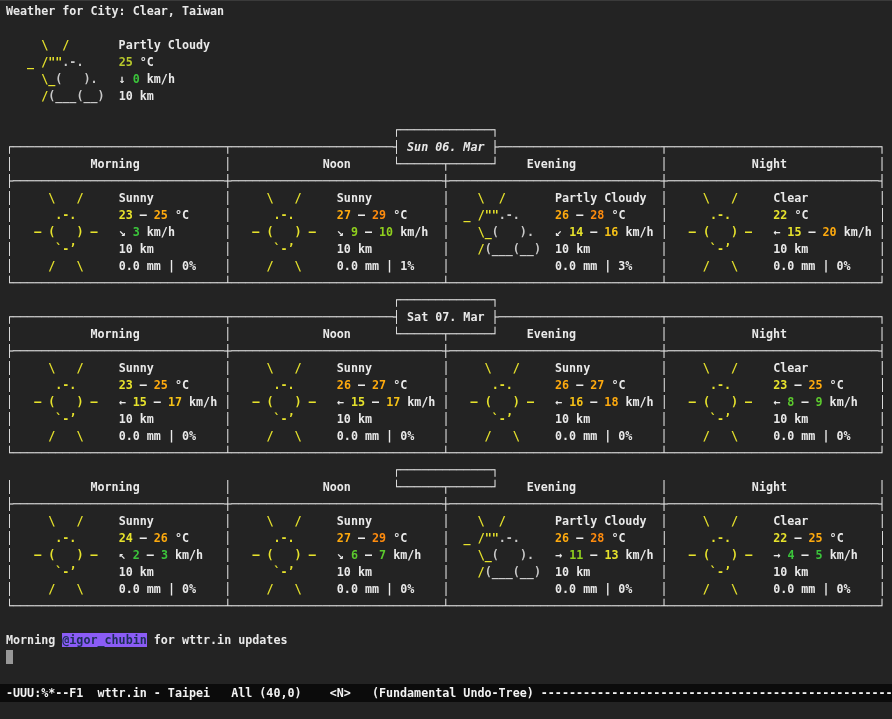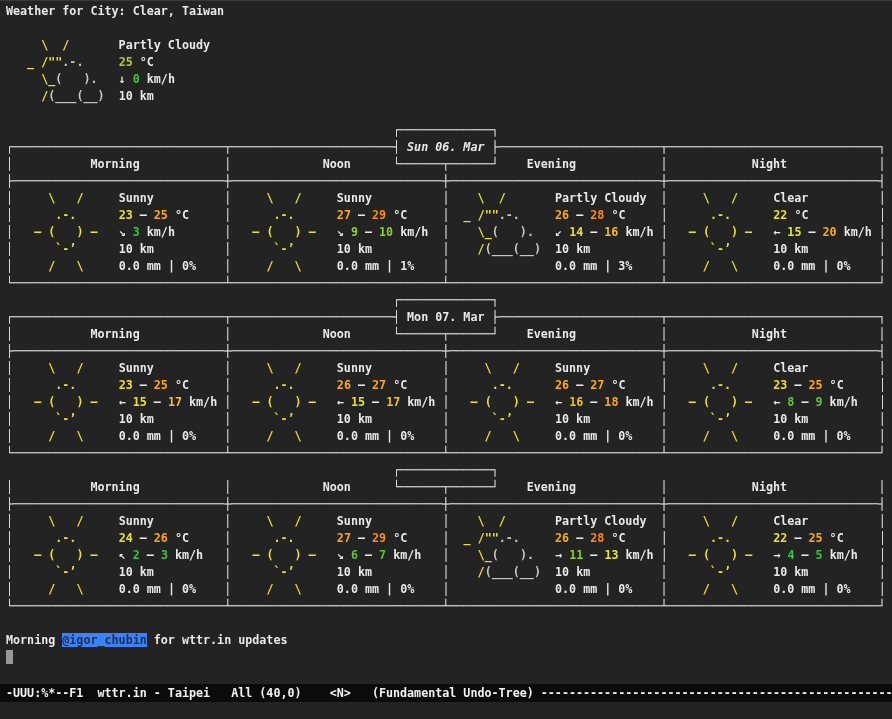--- a/index.html
+++ b/index.html
@@ -4,21 +4,21 @@
 <style>
   html,body{margin:0;padding:0;background:#000;}
   .screen{
     position:relative;width:892px;height:719px;overflow:hidden;
     background:#232323;border-top:1px solid #3a3a3a;box-sizing:border-box;
     font-family:"DejaVu Sans Mono","Liberation Mono",monospace;
     font-size:11.7px;font-weight:700;color:#e9e9e9;
   }
   .buf{padding:2px 0 0 6px;}
   .ln{height:17px;line-height:17px;white-space:pre;overflow:hidden;}
-  .link{background:#3b82f6;color:#1c2f55;}
+  .link{background:#8b5cf6;color:#1c2f55;}
   .cursor{background:#989898;color:#989898;}
   .modeline{
     position:absolute;left:0;top:683px;width:100%;height:18px;line-height:18px;
     background:#0b0b0b;color:#f3f3f3;white-space:pre;overflow:hidden;
     padding-left:6px;box-sizing:border-box;
   }
 </style>
 </head>
 <body>
 
@@ -36,21 +36,21 @@
         <div class="ln"><span style="color: rgb(233, 233, 233); font-style: italic;">┌──────────────────────────────┬───────────────────────┤ Sun 06. Mar ├───────────────────────┬──────────────────────────────┐</span></div>
         <div class="ln"><span style="color: rgb(233, 233, 233);">│           Morning            │             Noon      └──────┬──────┘    Evening            │            Night             │</span></div>
         <div class="ln"><span style="color: rgb(233, 233, 233);">├──────────────────────────────┼──────────────────────────────┼──────────────────────────────┼──────────────────────────────┤</span></div>
         <div class="ln"><span style="color: rgb(233, 233, 233);">│</span><span style="color: rgb(233, 233, 233);"> </span><span style="color: rgb(230, 226, 44);">    \   /    </span><span style="color: rgb(233, 233, 233);"> </span><span style="color: rgb(233, 233, 233);">Sunny</span><span style="color: rgb(233, 233, 233);">          </span><span style="color: rgb(233, 233, 233);">│</span><span style="color: rgb(233, 233, 233);"> </span><span style="color: rgb(230, 226, 44);">    \   /    </span><span style="color: rgb(233, 233, 233);"> </span><span style="color: rgb(233, 233, 233);">Sunny</span><span style="color: rgb(233, 233, 233);">          </span><span style="color: rgb(233, 233, 233);">│</span><span style="color: rgb(233, 233, 233);"> </span><span style="color: rgb(230, 226, 44);">   \  /      </span><span style="color: rgb(233, 233, 233);"> </span><span style="color: rgb(233, 233, 233);">Partly Cloudy</span><span style="color: rgb(233, 233, 233);">  </span><span style="color: rgb(233, 233, 233);">│</span><span style="color: rgb(233, 233, 233);"> </span><span style="color: rgb(230, 226, 44);">    \   /    </span><span style="color: rgb(233, 233, 233);"> </span><span style="color: rgb(233, 233, 233);">Clear</span><span style="color: rgb(233, 233, 233);">          </span><span style="color: rgb(233, 233, 233);">│</span></div>
         <div class="ln"><span style="color: rgb(233, 233, 233);">│</span><span style="color: rgb(233, 233, 233);"> </span><span style="color: rgb(230, 226, 44);">     .-.     </span><span style="color: rgb(233, 233, 233);"> </span><span style="color: rgb(230, 226, 44);">23</span><span style="color: rgb(233, 233, 233);"> – </span><span style="color: rgb(254, 170, 14);">25</span><span style="color: rgb(233, 233, 233);"> °C</span><span style="color: rgb(233, 233, 233);">     </span><span style="color: rgb(233, 233, 233);">│</span><span style="color: rgb(233, 233, 233);"> </span><span style="color: rgb(230, 226, 44);">     .-.     </span><span style="color: rgb(233, 233, 233);"> </span><span style="color: rgb(254, 170, 14);">27</span><span style="color: rgb(233, 233, 233);"> – </span><span style="color: rgb(254, 139, 14);">29</span><span style="color: rgb(233, 233, 233);"> °C</span><span style="color: rgb(233, 233, 233);">     </span><span style="color: rgb(233, 233, 233);">│</span><span style="color: rgb(233, 233, 233);"> </span><span style="color: rgb(230, 226, 44);"> _ /""</span><span style="color: rgb(201, 201, 201);">.-.    </span><span style="color: rgb(233, 233, 233);"> </span><span style="color: rgb(254, 170, 14);">26</span><span style="color: rgb(233, 233, 233);"> – </span><span style="color: rgb(254, 139, 14);">28</span><span style="color: rgb(233, 233, 233);"> °C</span><span style="color: rgb(233, 233, 233);">     </span><span style="color: rgb(233, 233, 233);">│</span><span style="color: rgb(233, 233, 233);"> </span><span style="color: rgb(230, 226, 44);">     .-.     </span><span style="color: rgb(233, 233, 233);"> </span><span style="color: rgb(230, 226, 44);">22</span><span style="color: rgb(233, 233, 233);"> °C</span><span style="color: rgb(233, 233, 233);">          </span><span style="color: rgb(233, 233, 233);">│</span></div>
         <div class="ln"><span style="color: rgb(233, 233, 233);">│</span><span style="color: rgb(233, 233, 233);"> </span><span style="color: rgb(230, 226, 44);">  ― (   ) ―  </span><span style="color: rgb(233, 233, 233);"> </span><span style="color: rgb(233, 233, 233);">↘ </span><span style="color: rgb(59, 196, 59);">3</span><span style="color: rgb(233, 233, 233);"> km/h</span><span style="color: rgb(233, 233, 233);">       </span><span style="color: rgb(233, 233, 233);">│</span><span style="color: rgb(233, 233, 233);"> </span><span style="color: rgb(230, 226, 44);">  ― (   ) ―  </span><span style="color: rgb(233, 233, 233);"> </span><span style="color: rgb(233, 233, 233);">↘ </span><span style="color: rgb(144, 208, 30);">9</span><span style="color: rgb(233, 233, 233);"> – </span><span style="color: rgb(144, 208, 30);">10</span><span style="color: rgb(233, 233, 233);"> km/h</span><span style="color: rgb(233, 233, 233);">  </span><span style="color: rgb(233, 233, 233);">│</span><span style="color: rgb(233, 233, 233);"> </span><span style="color: rgb(230, 226, 44);">   \_</span><span style="color: rgb(201, 201, 201);">(   ).  </span><span style="color: rgb(233, 233, 233);"> </span><span style="color: rgb(233, 233, 233);">↙ </span><span style="color: rgb(230, 226, 44);">14</span><span style="color: rgb(233, 233, 233);"> – </span><span style="color: rgb(245, 193, 23);">16</span><span style="color: rgb(233, 233, 233);"> km/h</span><span style="color: rgb(233, 233, 233);"> </span><span style="color: rgb(233, 233, 233);">│</span><span style="color: rgb(233, 233, 233);"> </span><span style="color: rgb(230, 226, 44);">  ― (   ) ―  </span><span style="color: rgb(233, 233, 233);"> </span><span style="color: rgb(233, 233, 233);">← </span><span style="color: rgb(230, 226, 44);">15</span><span style="color: rgb(233, 233, 233);"> – </span><span style="color: rgb(254, 170, 14);">20</span><span style="color: rgb(233, 233, 233);"> km/h</span><span style="color: rgb(233, 233, 233);"> </span><span style="color: rgb(233, 233, 233);">│</span></div>
         <div class="ln"><span style="color: rgb(233, 233, 233);">│</span><span style="color: rgb(233, 233, 233);"> </span><span style="color: rgb(230, 226, 44);">     `-’     </span><span style="color: rgb(233, 233, 233);"> </span><span style="color: rgb(233, 233, 233);">10 km</span><span style="color: rgb(233, 233, 233);">          </span><span style="color: rgb(233, 233, 233);">│</span><span style="color: rgb(233, 233, 233);"> </span><span style="color: rgb(230, 226, 44);">     `-’     </span><span style="color: rgb(233, 233, 233);"> </span><span style="color: rgb(233, 233, 233);">10 km</span><span style="color: rgb(233, 233, 233);">          </span><span style="color: rgb(233, 233, 233);">│</span><span style="color: rgb(233, 233, 233);"> </span><span style="color: rgb(230, 226, 44);">   /</span><span style="color: rgb(201, 201, 201);">(___(__) </span><span style="color: rgb(233, 233, 233);"> </span><span style="color: rgb(233, 233, 233);">10 km</span><span style="color: rgb(233, 233, 233);">          </span><span style="color: rgb(233, 233, 233);">│</span><span style="color: rgb(233, 233, 233);"> </span><span style="color: rgb(230, 226, 44);">     `-’     </span><span style="color: rgb(233, 233, 233);"> </span><span style="color: rgb(233, 233, 233);">10 km</span><span style="color: rgb(233, 233, 233);">          </span><span style="color: rgb(233, 233, 233);">│</span></div>
         <div class="ln"><span style="color: rgb(233, 233, 233);">│</span><span style="color: rgb(233, 233, 233);"> </span><span style="color: rgb(230, 226, 44);">    /   \    </span><span style="color: rgb(233, 233, 233);"> </span><span style="color: rgb(233, 233, 233);">0.0 mm | 0%</span><span style="color: rgb(233, 233, 233);">    </span><span style="color: rgb(233, 233, 233);">│</span><span style="color: rgb(233, 233, 233);"> </span><span style="color: rgb(230, 226, 44);">    /   \    </span><span style="color: rgb(233, 233, 233);"> </span><span style="color: rgb(233, 233, 233);">0.0 mm | 1%</span><span style="color: rgb(233, 233, 233);">    </span><span style="color: rgb(233, 233, 233);">│</span><span style="color: rgb(233, 233, 233);"> </span><span style="color: rgb(201, 201, 201);">             </span><span style="color: rgb(233, 233, 233);"> </span><span style="color: rgb(233, 233, 233);">0.0 mm | 3%</span><span style="color: rgb(233, 233, 233);">    </span><span style="color: rgb(233, 233, 233);">│</span><span style="color: rgb(233, 233, 233);"> </span><span style="color: rgb(230, 226, 44);">    /   \    </span><span style="color: rgb(233, 233, 233);"> </span><span style="color: rgb(233, 233, 233);">0.0 mm | 0%</span><span style="color: rgb(233, 233, 233);">    </span><span style="color: rgb(233, 233, 233);">│</span></div>
         <div class="ln"><span style="color: rgb(233, 233, 233);">└──────────────────────────────┴──────────────────────────────┴──────────────────────────────┴──────────────────────────────┘</span></div>
         <div class="ln"><span style="color: rgb(233, 233, 233);">                                                       ┌─────────────┐</span></div>
-        <div class="ln"><span style="color: rgb(233, 233, 233);">┌──────────────────────────────┬───────────────────────┤ Mon 07. Mar ├───────────────────────┬──────────────────────────────┐</span></div>
+        <div class="ln"><span style="color: rgb(233, 233, 233);">┌──────────────────────────────┬───────────────────────┤ Sat 07. Mar ├───────────────────────┬──────────────────────────────┐</span></div>
         <div class="ln"><span style="color: rgb(233, 233, 233);">│           Morning            │             Noon      └──────┬──────┘    Evening            │            Night             │</span></div>
         <div class="ln"><span style="color: rgb(233, 233, 233);">├──────────────────────────────┼──────────────────────────────┼──────────────────────────────┼──────────────────────────────┤</span></div>
         <div class="ln"><span style="color: rgb(233, 233, 233);">│</span><span style="color: rgb(233, 233, 233);"> </span><span style="color: rgb(230, 226, 44);">    \   /    </span><span style="color: rgb(233, 233, 233);"> </span><span style="color: rgb(233, 233, 233);">Sunny</span><span style="color: rgb(233, 233, 233);">          </span><span style="color: rgb(233, 233, 233);">│</span><span style="color: rgb(233, 233, 233);"> </span><span style="color: rgb(230, 226, 44);">    \   /    </span><span style="color: rgb(233, 233, 233);"> </span><span style="color: rgb(233, 233, 233);">Sunny</span><span style="color: rgb(233, 233, 233);">          </span><span style="color: rgb(233, 233, 233);">│</span><span style="color: rgb(233, 233, 233);"> </span><span style="color: rgb(230, 226, 44);">    \   /    </span><span style="color: rgb(233, 233, 233);"> </span><span style="color: rgb(233, 233, 233);">Sunny</span><span style="color: rgb(233, 233, 233);">          </span><span style="color: rgb(233, 233, 233);">│</span><span style="color: rgb(233, 233, 233);"> </span><span style="color: rgb(230, 226, 44);">    \   /    </span><span style="color: rgb(233, 233, 233);"> </span><span style="color: rgb(233, 233, 233);">Clear</span><span style="color: rgb(233, 233, 233);">          </span><span style="color: rgb(233, 233, 233);">│</span></div>
         <div class="ln"><span style="color: rgb(233, 233, 233);">│</span><span style="color: rgb(233, 233, 233);"> </span><span style="color: rgb(230, 226, 44);">     .-.     </span><span style="color: rgb(233, 233, 233);"> </span><span style="color: rgb(230, 226, 44);">23</span><span style="color: rgb(233, 233, 233);"> – </span><span style="color: rgb(254, 170, 14);">25</span><span style="color: rgb(233, 233, 233);"> °C</span><span style="color: rgb(233, 233, 233);">     </span><span style="color: rgb(233, 233, 233);">│</span><span style="color: rgb(233, 233, 233);"> </span><span style="color: rgb(230, 226, 44);">     .-.     </span><span style="color: rgb(233, 233, 233);"> </span><span style="color: rgb(254, 170, 14);">26</span><span style="color: rgb(233, 233, 233);"> – </span><span style="color: rgb(254, 170, 14);">27</span><span style="color: rgb(233, 233, 233);"> °C</span><span style="color: rgb(233, 233, 233);">     </span><span style="color: rgb(233, 233, 233);">│</span><span style="color: rgb(233, 233, 233);"> </span><span style="color: rgb(230, 226, 44);">     .-.     </span><span style="color: rgb(233, 233, 233);"> </span><span style="color: rgb(254, 170, 14);">26</span><span style="color: rgb(233, 233, 233);"> – </span><span style="color: rgb(254, 170, 14);">27</span><span style="color: rgb(233, 233, 233);"> °C</span><span style="color: rgb(233, 233, 233);">     </span><span style="color: rgb(233, 233, 233);">│</span><span style="color: rgb(233, 233, 233);"> </span><span style="color: rgb(230, 226, 44);">     .-.     </span><span style="color: rgb(233, 233, 233);"> </span><span style="color: rgb(230, 226, 44);">23</span><span style="color: rgb(233, 233, 233);"> – </span><span style="color: rgb(254, 170, 14);">25</span><span style="color: rgb(233, 233, 233);"> °C</span><span style="color: rgb(233, 233, 233);">     </span><span style="color: rgb(233, 233, 233);">│</span></div>
         <div class="ln"><span style="color: rgb(233, 233, 233);">│</span><span style="color: rgb(233, 233, 233);"> </span><span style="color: rgb(230, 226, 44);">  ― (   ) ―  </span><span style="color: rgb(233, 233, 233);"> </span><span style="color: rgb(233, 233, 233);">← </span><span style="color: rgb(230, 226, 44);">15</span><span style="color: rgb(233, 233, 233);"> – </span><span style="color: rgb(245, 193, 23);">17</span><span style="color: rgb(233, 233, 233);"> km/h</span><span style="color: rgb(233, 233, 233);"> </span><span style="color: rgb(233, 233, 233);">│</span><span style="color: rgb(233, 233, 233);"> </span><span style="color: rgb(230, 226, 44);">  ― (   ) ―  </span><span style="color: rgb(233, 233, 233);"> </span><span style="color: rgb(233, 233, 233);">← </span><span style="color: rgb(230, 226, 44);">15</span><span style="color: rgb(233, 233, 233);"> – </span><span style="color: rgb(245, 193, 23);">17</span><span style="color: rgb(233, 233, 233);"> km/h</span><span style="color: rgb(233, 233, 233);"> </span><span style="color: rgb(233, 233, 233);">│</span><span style="color: rgb(233, 233, 233);"> </span><span style="color: rgb(230, 226, 44);">  ― (   ) ―  </span><span style="color: rgb(233, 233, 233);"> </span><span style="color: rgb(233, 233, 233);">← </span><span style="color: rgb(245, 193, 23);">16</span><span style="color: rgb(233, 233, 233);"> – </span><span style="color: rgb(254, 170, 14);">18</span><span style="color: rgb(233, 233, 233);"> km/h</span><span style="color: rgb(233, 233, 233);"> </span><span style="color: rgb(233, 233, 233);">│</span><span style="color: rgb(233, 233, 233);"> </span><span style="color: rgb(230, 226, 44);">  ― (   ) ―  </span><span style="color: rgb(233, 233, 233);"> </span><span style="color: rgb(233, 233, 233);">← </span><span style="color: rgb(92, 201, 46);">8</span><span style="color: rgb(233, 233, 233);"> – </span><span style="color: rgb(92, 201, 46);">9</span><span style="color: rgb(233, 233, 233);"> km/h</span><span style="color: rgb(233, 233, 233);">   </span><span style="color: rgb(233, 233, 233);">│</span></div>
         <div class="ln"><span style="color: rgb(233, 233, 233);">│</span><span style="color: rgb(233, 233, 233);"> </span><span style="color: rgb(230, 226, 44);">     `-’     </span><span style="color: rgb(233, 233, 233);"> </span><span style="color: rgb(233, 233, 233);">10 km</span><span style="color: rgb(233, 233, 233);">          </span><span style="color: rgb(233, 233, 233);">│</span><span style="color: rgb(233, 233, 233);"> </span><span style="color: rgb(230, 226, 44);">     `-’     </span><span style="color: rgb(233, 233, 233);"> </span><span style="color: rgb(233, 233, 233);">10 km</span><span style="color: rgb(233, 233, 233);">          </span><span style="color: rgb(233, 233, 233);">│</span><span style="color: rgb(233, 233, 233);"> </span><span style="color: rgb(230, 226, 44);">     `-’     </span><span style="color: rgb(233, 233, 233);"> </span><span style="color: rgb(233, 233, 233);">10 km</span><span style="color: rgb(233, 233, 233);">          </span><span style="color: rgb(233, 233, 233);">│</span><span style="color: rgb(233, 233, 233);"> </span><span style="color: rgb(230, 226, 44);">     `-’     </span><span style="color: rgb(233, 233, 233);"> </span><span style="color: rgb(233, 233, 233);">10 km</span><span style="color: rgb(233, 233, 233);">          </span><span style="color: rgb(233, 233, 233);">│</span></div>
         <div class="ln"><span style="color: rgb(233, 233, 233);">│</span><span style="color: rgb(233, 233, 233);"> </span><span style="color: rgb(230, 226, 44);">    /   \    </span><span style="color: rgb(233, 233, 233);"> </span><span style="color: rgb(233, 233, 233);">0.0 mm | 0%</span><span style="color: rgb(233, 233, 233);">    </span><span style="color: rgb(233, 233, 233);">│</span><span style="color: rgb(233, 233, 233);"> </span><span style="color: rgb(230, 226, 44);">    /   \    </span><span style="color: rgb(233, 233, 233);"> </span><span style="color: rgb(233, 233, 233);">0.0 mm | 0%</span><span style="color: rgb(233, 233, 233);">    </span><span style="color: rgb(233, 233, 233);">│</span><span style="color: rgb(233, 233, 233);"> </span><span style="color: rgb(230, 226, 44);">    /   \    </span><span style="color: rgb(233, 233, 233);"> </span><span style="color: rgb(233, 233, 233);">0.0 mm | 0%</span><span style="color: rgb(233, 233, 233);">    </span><span style="color: rgb(233, 233, 233);">│</span><span style="color: rgb(233, 233, 233);"> </span><span style="color: rgb(230, 226, 44);">    /   \    </span><span style="color: rgb(233, 233, 233);"> </span><span style="color: rgb(233, 233, 233);">0.0 mm | 0%</span><span style="color: rgb(233, 233, 233);">    </span><span style="color: rgb(233, 233, 233);">│</span></div>
         <div class="ln"><span style="color: rgb(233, 233, 233);">└──────────────────────────────┴──────────────────────────────┴──────────────────────────────┴──────────────────────────────┘</span></div>
         <div class="ln"><span style="color: rgb(233, 233, 233);">                                                       ┌─────────────┐</span></div>
         <div class="ln"><span style="color: rgb(233, 233, 233);">│           Morning            │             Noon      └──────┬──────┘    Evening            │            Night             │</span></div>

